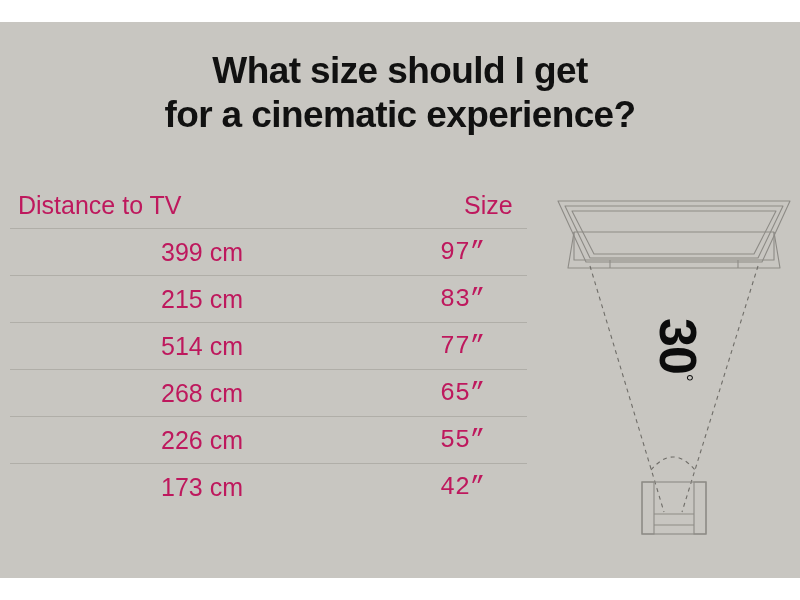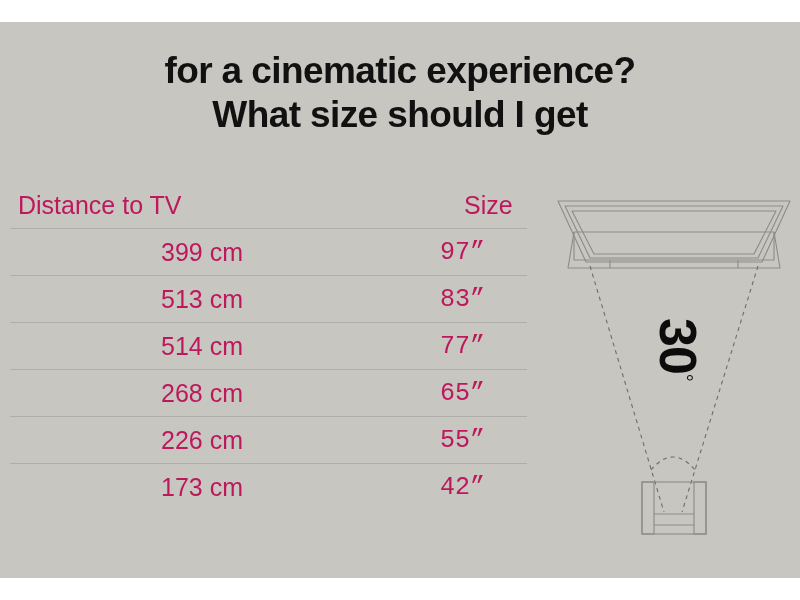--- a/index.html
+++ b/index.html
@@ -145,40 +145,40 @@
   }
 </style>
 </head>
 <body>
 
 <div id="stage">
 
   <div id="panel">
 
     <div id="title-block">
+      <span class="tline">What size should I get</span>
       <span class="tline">for a cinematic experience?</span>
-      <span class="tline">What size should I get</span>
     </div>
 
     <div id="table-wrap">
 
       <div class="trow" id="thead">
         <div class="cell-dist">Distance to TV</div>
         <div class="cell-size">Size</div>
         <div class="rule"></div>
       </div>
 
       <div class="trow body-row">
         <div class="cell-dist">399 cm</div>
         <div class="cell-size">97”</div>
         <div class="rule"></div>
       </div>
 
       <div class="trow body-row">
-        <div class="cell-dist">513 cm</div>
+        <div class="cell-dist">215 cm</div>
         <div class="cell-size">83”</div>
         <div class="rule"></div>
       </div>
 
       <div class="trow body-row">
         <div class="cell-dist">514 cm</div>
         <div class="cell-size">77”</div>
         <div class="rule"></div>
       </div>
 

